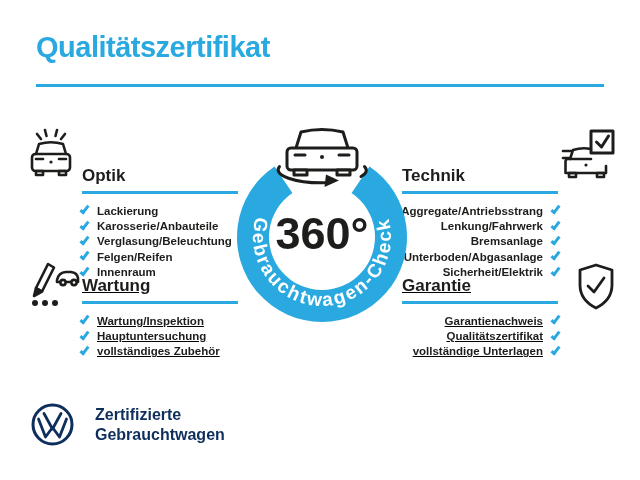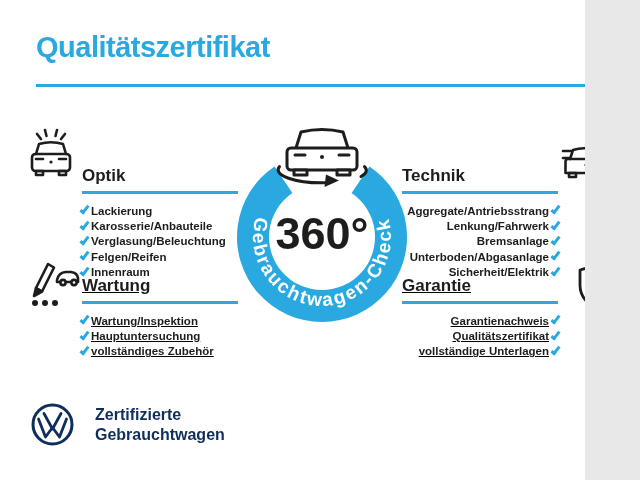--- a/index.html
+++ b/index.html
@@ -2,40 +2,40 @@
 <html><head>
 <meta charset="utf-8">
 <style>
   :root{
     --accent:#29A9E0;
     --ink:#1d1d1b;
     --navy:#0e2e5c;
   }
   *{margin:0;padding:0;box-sizing:border-box;}
   body{background:#e8e8e8;font-family:"Liberation Sans",sans-serif;}
-  .canvas{position:relative;width:585px;height:480px;background:#ffffff;overflow:hidden;}
+  .canvas{position:relative;width:640px;height:480px;background:#ffffff;overflow:hidden;}
 
   .page-title{
     position:absolute;left:36px;top:31px;
     font-size:29px;font-weight:700;color:var(--accent);letter-spacing:-0.5px;
   }
   .title-rule{
     position:absolute;left:36px;top:84px;width:568px;height:3px;background:var(--accent);
   }
 
   .section{position:absolute;width:156px;margin-top:20px;}
   .sec-left{left:82px;text-align:left;}
   .sec-right{left:402px;}
   .sec-top{top:146px;}
   .sec-bottom{top:256px;text-decoration:underline;}
 
   .sec-title{font-size:17px;font-weight:700;color:var(--ink);}
   .sec-rule{height:3px;background:var(--accent);margin-top:5px;}
   .items{margin-top:9px;}
-  .row{display:flex;align-items:center;gap:4px;height:15.4px;}
+  .row{display:flex;align-items:center;gap:10px;height:15.4px;}
   .row-r{justify-content:flex-end;}
   .item-label{font-size:11.5px;font-weight:700;color:var(--ink);white-space:nowrap;}
   .check{
     display:inline-block;width:5px;height:10px;flex:0 0 auto;
     border-right:3px solid var(--accent);border-bottom:3px solid var(--accent);
     transform:rotate(38deg);margin-bottom:3px;
   }
 
   .icon{position:absolute;}
   .icon-optik{left:23px;top:125px;}

